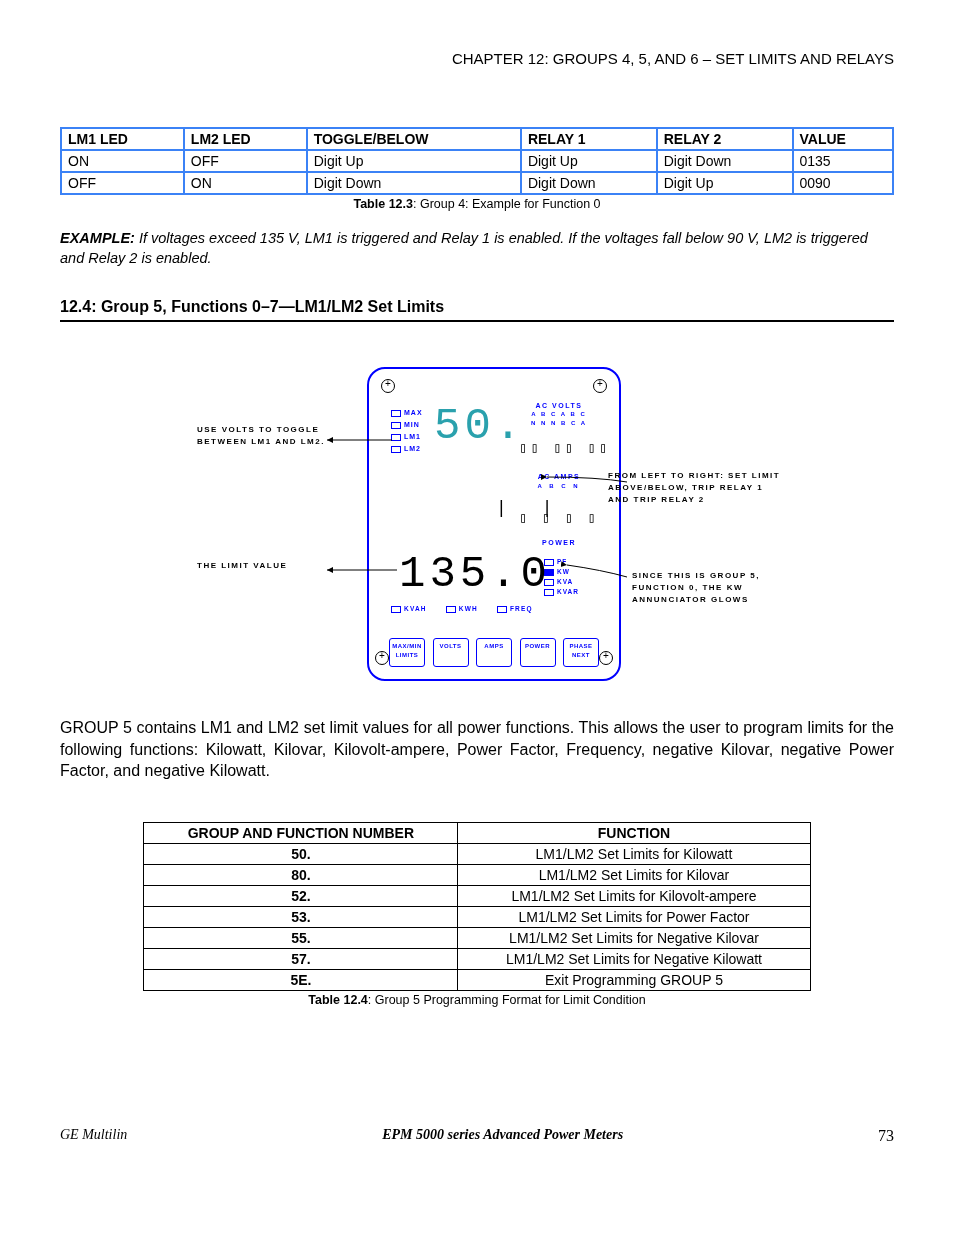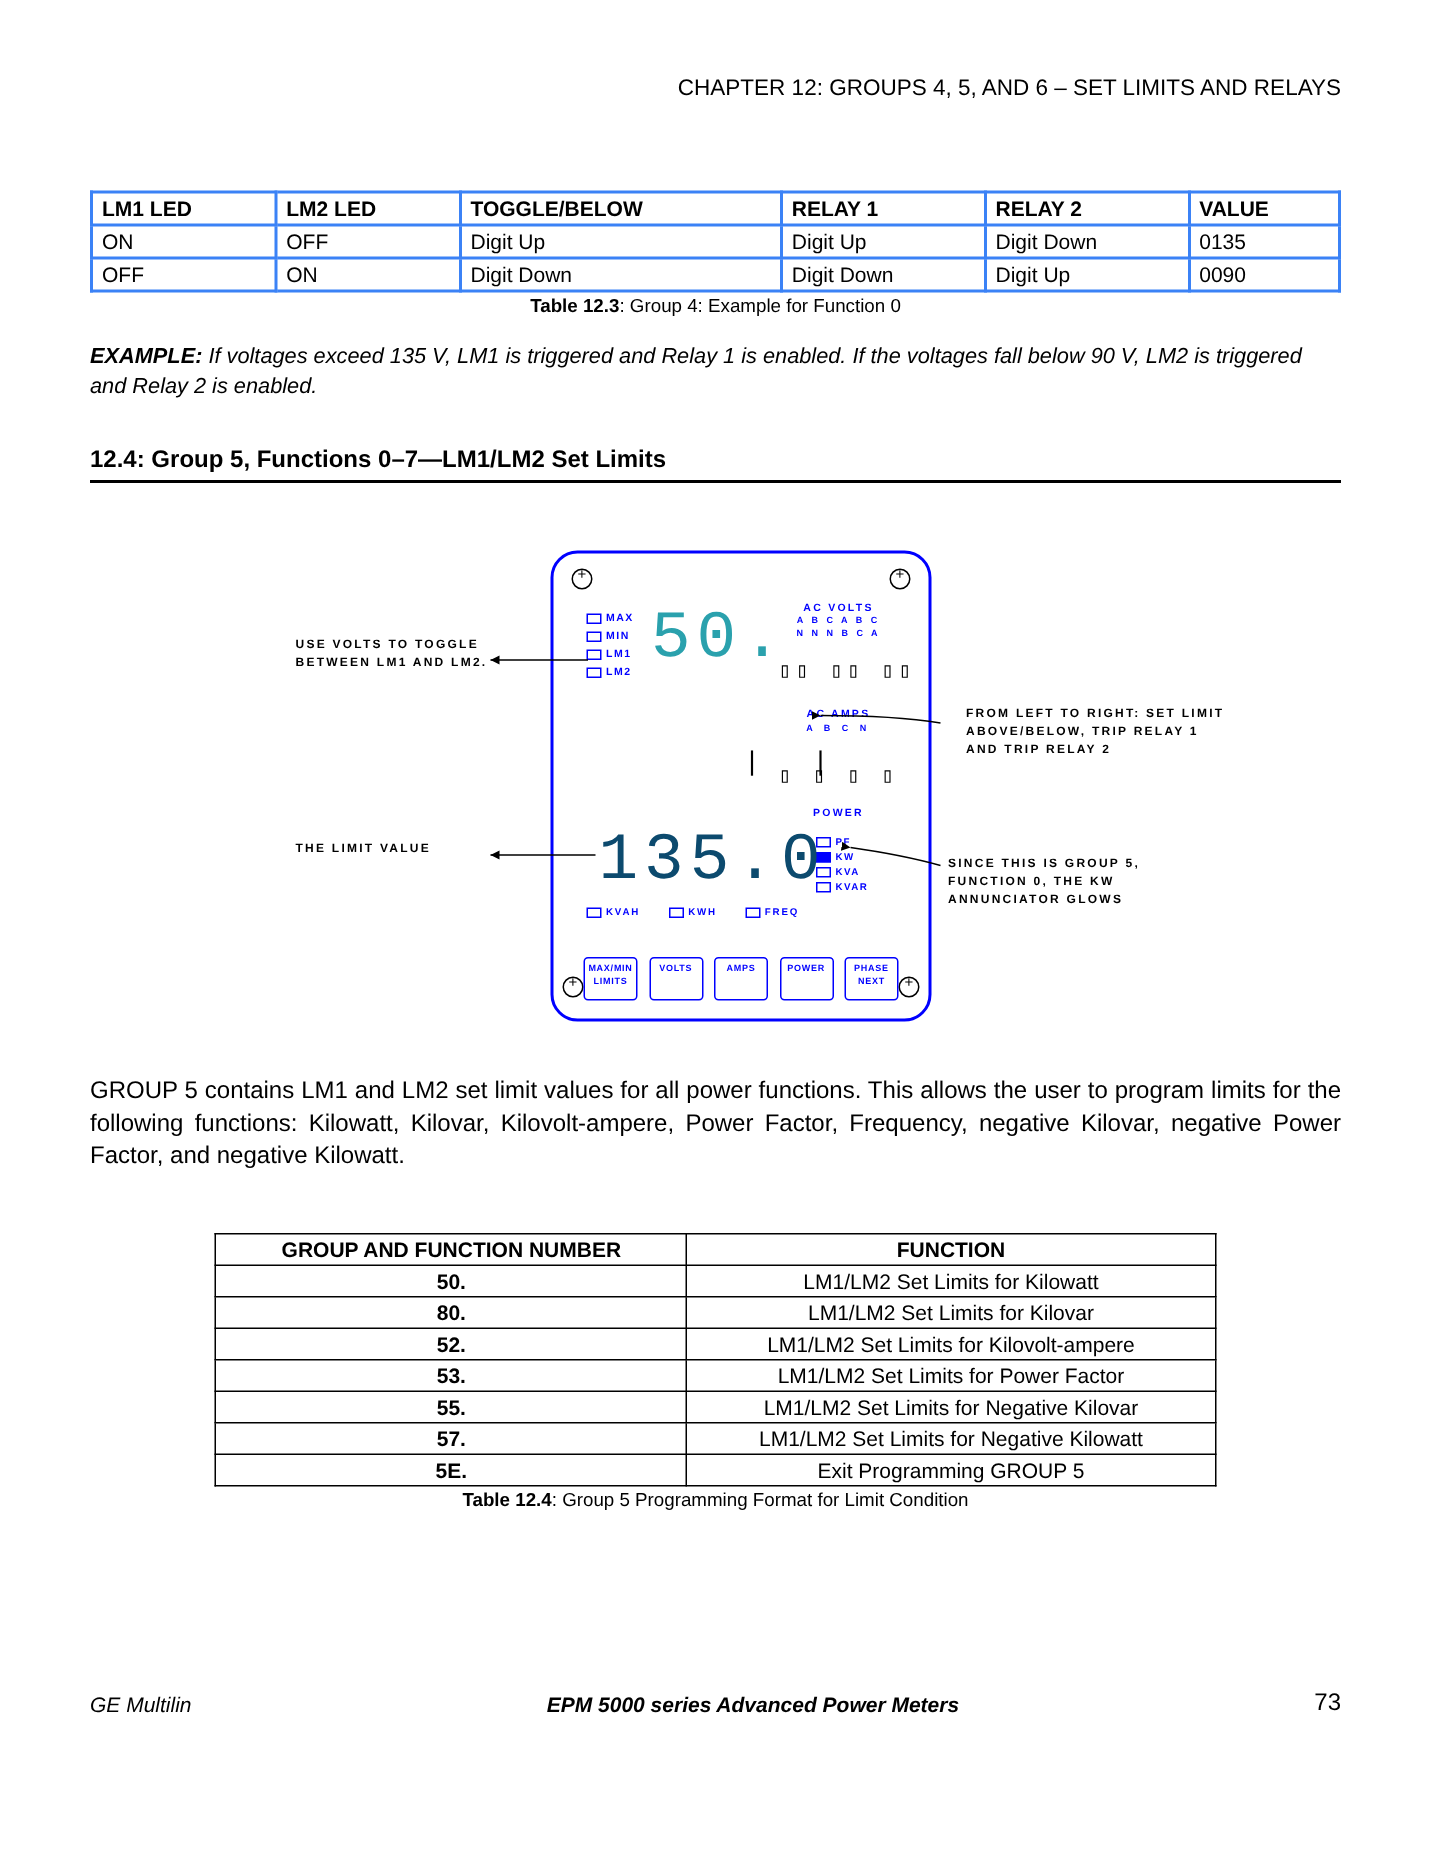--- a/index.html
+++ b/index.html
@@ -155,21 +155,21 @@
     margin-right: 3px;
     vertical-align: middle;
   }
   .pf-block .filled::before { background: #00f; }
 
   .seg-bottom {
     position: absolute;
     left: 30px; top: 180px;
     font-family: "Courier New", monospace;
     font-size: 44px;
-    color: #0c4a6e;
+    color: #000000;
     letter-spacing: 4px;
   }
   .bottom-row {
     position: absolute;
     left: 22px; top: 236px;
     font-size: 6.5px;
     font-weight: bold;
     color: #00f;
     letter-spacing: 1.2px;
   }
@@ -205,21 +205,21 @@
 
   .ann-text {
     position: absolute;
     font-size: 8px;
     font-weight: bold;
     letter-spacing: 1.5px;
     line-height: 12px;
   }
   .ann-left1 { left: 0; top: 62px; width: 130px; text-align: left; }
   .ann-left2 { left: 0; top: 198px; width: 130px; text-align: left; }
-  .ann-right1 { left: 447px; top: 108px; width: 180px; }
+  .ann-right1 { left: 411px; top: 108px; width: 180px; }
   .ann-right2 { left: 435px; top: 208px; width: 180px; }
   .body-text {
     font-size: 16px;
     text-align: justify;
     line-height: 1.35;
     margin-bottom: 40px;
   }
   table.func {
     border-collapse: collapse;
     width: 80%;
@@ -229,23 +229,24 @@
     border: 1px solid #000;
     padding: 2px 8px;
     font-size: 14px;
   }
   table.func th { font-weight: bold; text-align: center; }
   table.func td.num { text-align: center; font-weight: bold; }
   table.func td.desc { text-align: center; }
   .footer {
     display: flex;
     justify-content: space-between;
-    align-items: center;
+    align-items: flex-start;
     margin-top: 120px;
     font-size: 14px;
+    font-family: Liberation Serif, serif;
   }
   .footer .left { font-style: italic; }
   .footer .mid { font-style: italic; font-weight: bold; }
   .footer .right { font-size: 16px; }
   .amp-bars {
     position: absolute;
     left: 130px; top: 128px;
     color: #000;
     font-size: 18px;
     letter-spacing: 18px;

